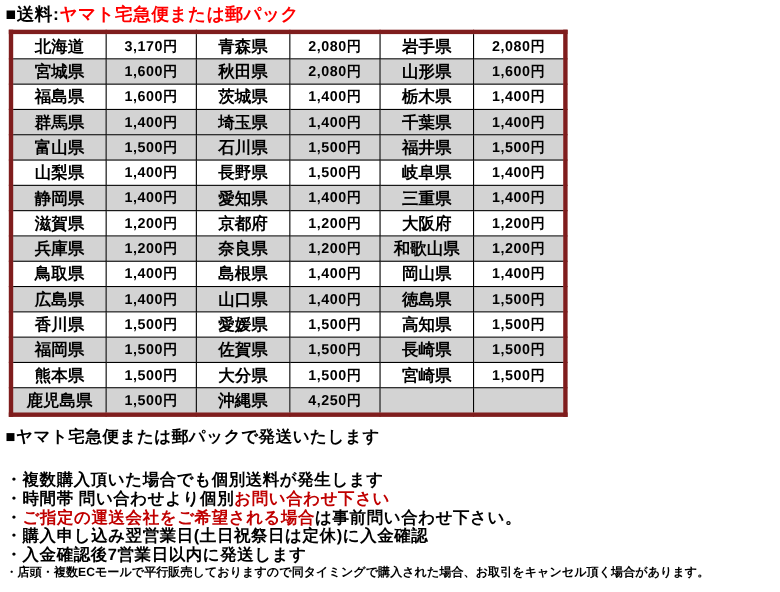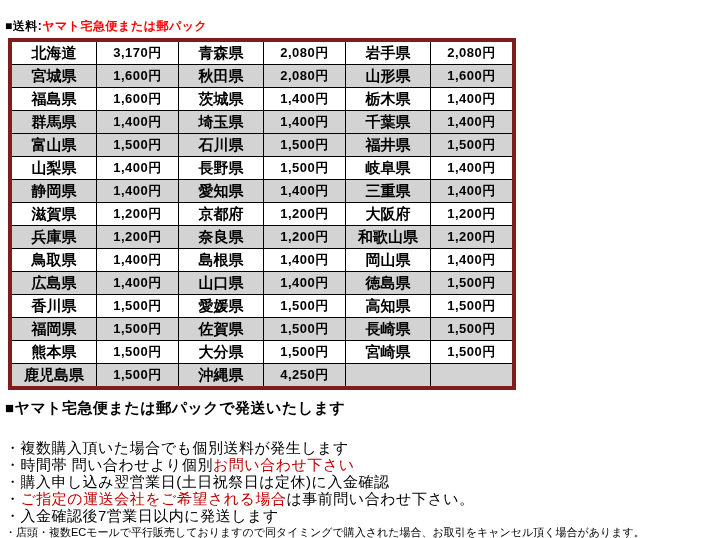--- a/index.html
+++ b/index.html
@@ -9,22 +9,22 @@
     font-family: "Liberation Sans", "DejaVu Sans", sans-serif;
   }
   .page {
     position: relative;
     width: 709px;
     height: 538px;
     background: #ffffff;
     overflow: hidden;
   }
   .title-line {
-    padding: 18px 0 2px 5px;
-    font-size: 12px;
+    padding: 3px 0 2px 5px;
+    font-size: 16px;
     font-weight: bold;
     color: #000000;
     letter-spacing: 0.5px;
     white-space: nowrap;
   }
   .title-line .title-red {
     color: var(--accent-red, #ff0000);
   }
   table.shipping {
     border-collapse: collapse;
@@ -62,21 +62,21 @@
   .note-heading {
     font-size: 15px;
     font-weight: bold;
     color: #000000;
     letter-spacing: 0.5px;
     margin-bottom: 21px;
     white-space: nowrap;
   }
   .bullet {
     font-size: 15px;
-    font-weight: normal;
+    font-weight: bold;
     color: #000000;
     line-height: 17px;
     letter-spacing: 0.5px;
     white-space: nowrap;
   }
   .bullet.small {
     font-size: 11px;
     line-height: 16px;
     letter-spacing: 0;
   }
@@ -216,20 +216,20 @@
           <td class="price"></td>
         </tr>
       </tbody>
   </table>
 
   <div class="notes">
     <div class="note-heading">■ヤマト宅急便または郵パックで発送いたします</div>
     <div>
         <div class="bullet"><span>・複数購入頂いた場合でも個別送料が発生します</span></div>
         <div class="bullet"><span>・時間帯 問い合わせより個別</span><span class="red-text">お問い合わせ下さい</span></div>
+        <div class="bullet"><span>・</span><span class="red-text">ご指定の運送会社をご希望される場合</span><span>は事前問い合わせ下さい。</span></div>
         <div class="bullet"><span>・購入申し込み翌営業日(土日祝祭日は定休)に入金確認</span></div>
-        <div class="bullet"><span>・</span><span class="red-text">ご指定の運送会社をご希望される場合</span><span>は事前問い合わせ下さい。</span></div>
         <div class="bullet"><span>・入金確認後7営業日以内に発送します</span></div>
         <div class="bullet small"><span>・店頭・複数ECモールで平行販売しておりますので同タイミングで購入された場合、お取引をキャンセル頂く場合があります。</span></div>
       </div>
   </div>
 
 </div>
 
 </body></html>

